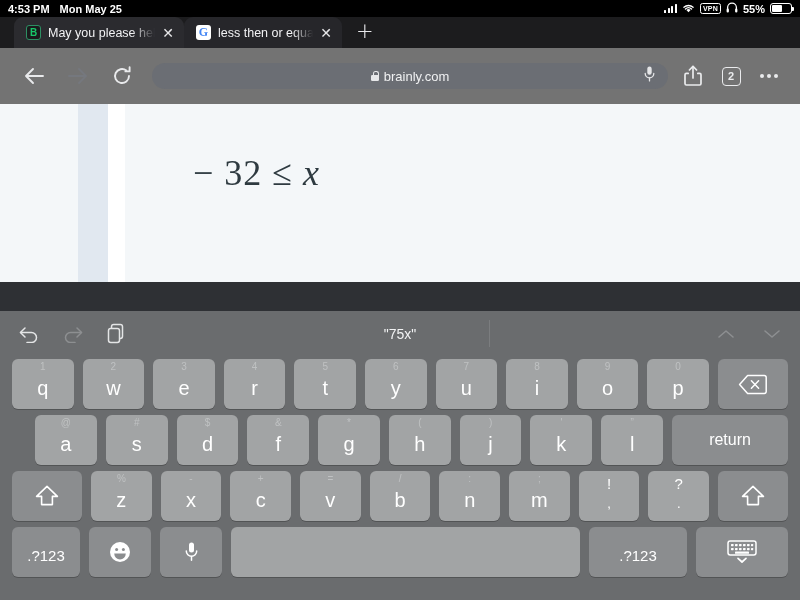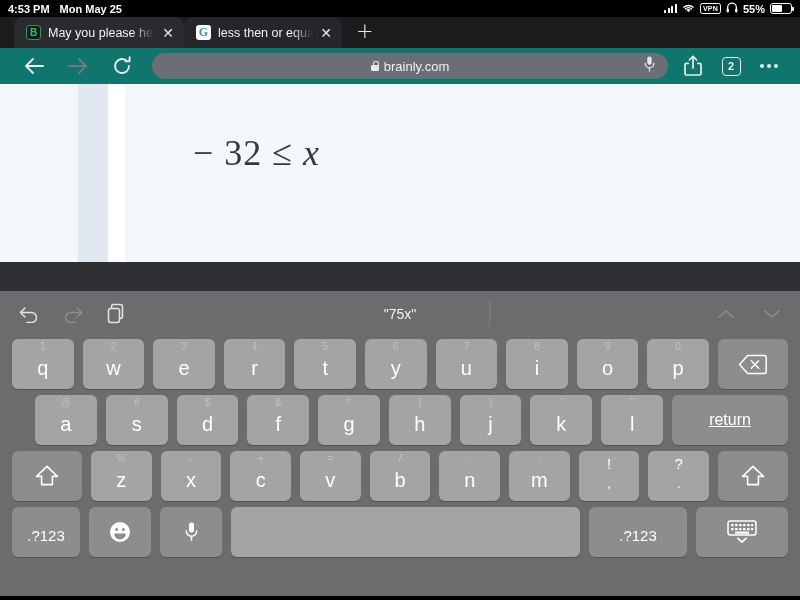--- a/index.html
+++ b/index.html
@@ -72,21 +72,21 @@
     font-family:"DejaVu Sans", sans-serif;
   }
   .new-tab {
     color:#e9e9ec; font-size:21px; font-weight:300; line-height:1;
     padding:0 14px; margin-bottom:6px;
     font-family:"DejaVu Sans", sans-serif;
   }
 
   
   .toolbar {
-    height:36px; background:#0f766e; display:flex; align-items:center;
+    height:56px; background:#737373; display:flex; align-items:center;
     padding:0 12px; gap:0px;
   }
   .nav-btn {
     width:44px; height:40px; display:flex; align-items:center; justify-content:center;
     color:#e9eaec;
   }
   .nav-btn.dim { color:#75787e; }
   .nav-btn svg { display:block; }
   .urlbar {
     flex:1 1 auto; height:26px; background:#6b6e74; border-radius:13px;
@@ -173,21 +173,21 @@
     display:flex; align-items:center; justify-content:center;
     position:relative; color:#ffffff; font-size:20px;
     box-shadow:0 1px 0 rgba(0,0,0,.22);
     flex:1 1 0; min-width:0;
   }
   .key .sub {
     position:absolute; top:3px; left:0; right:0; text-align:center;
     font-size:10px; color:#bfc1c2; line-height:1;
   }
   .key .main { margin-top:7px; font-weight:400; line-height:1; }
-  .key.dark { background:#8b8d8f;text-decoration:underline; }
+  .key.dark { background:#8b8d8f; }
   .key.dark .main { margin-top:0; font-size:16px; }
 
   .key.backspace { flex:0 0 70px; }
   .key.return { flex:0 0 116px; font-size:16px; }
   .key.shift-l { flex:0 0 70px; }
   .key.shift-r { flex:0 0 70px; }
   .key.punc .sub { top:5px; font-size:15px; color:#ffffff; }
   .key.punc .main { margin-top:14px; font-size:13px; }
   .key.num123 { flex:0 0 68px; font-size:15px; }
   .key.emoji { flex:0 0 62px; }

